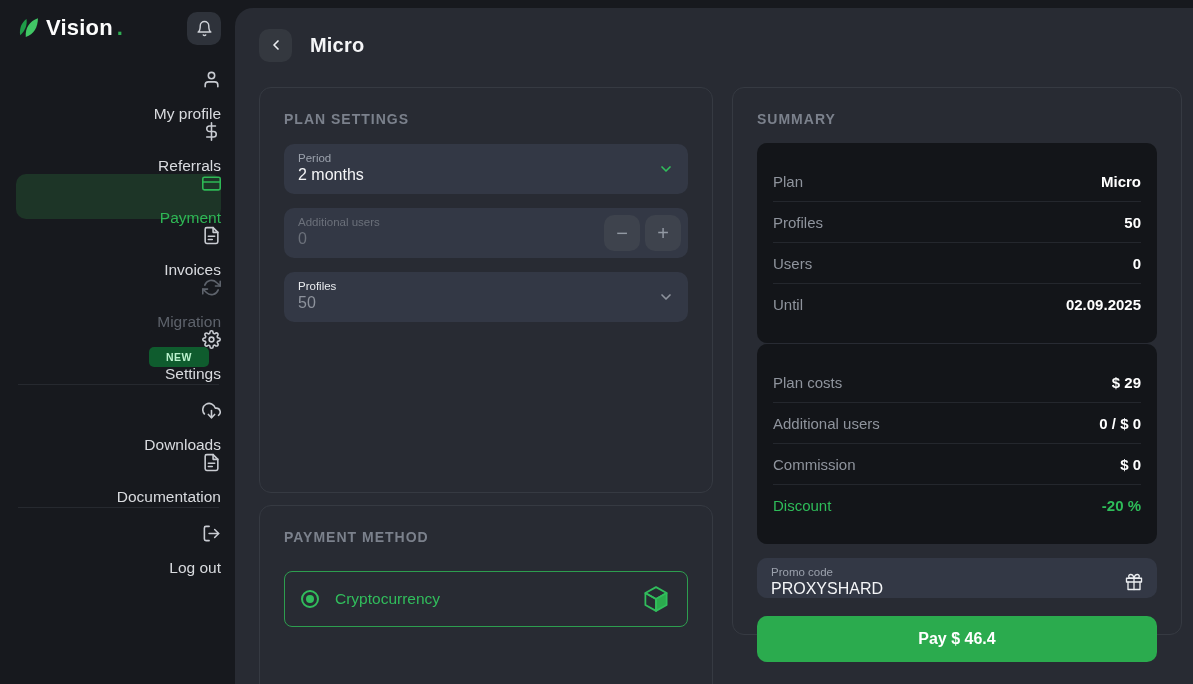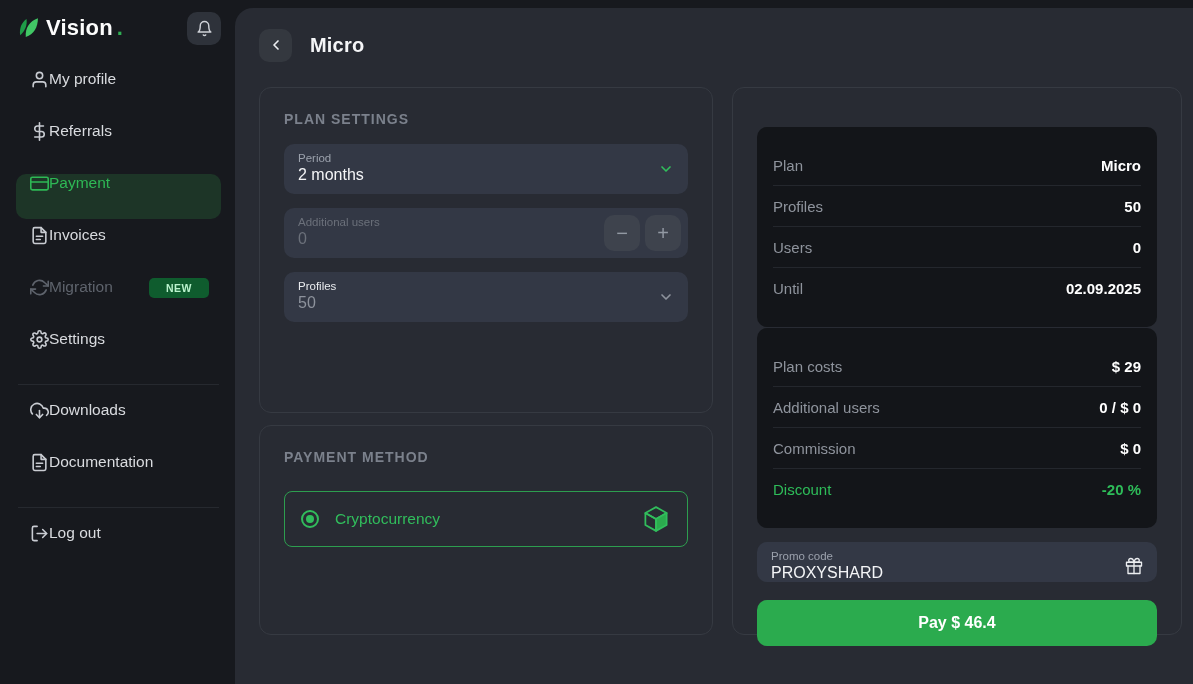--- a/index.html
+++ b/index.html
@@ -18,23 +18,23 @@
   .logo-row { display:flex; align-items:center; justify-content:space-between; height:40px; }
   .logo { display:flex; align-items:flex-end; gap:4px; }
   .logo-text { font-size:22px; font-weight:bold; letter-spacing:.2px; color:#fdfdfd; }
   .logo-dot { color:#2fae53; font-size:22px; font-weight:bold; }
   .bell-btn {
     width:34px; height:33px; background:#2e323a; border-radius:10px;
     display:flex; align-items:center; justify-content:center; cursor:pointer;
   }
   .nav { margin-top:22px; }
   .nav-item {
-    display:flex; align-items:flex-start; gap:0;
+    display:flex; align-items:flex-end; gap:16px;
     height:45px; padding-left:14px; margin-bottom:7px;
-    border-radius:10px; font-size:15.5px; color:#d9dbdf; cursor:pointer;
+    border-radius:10px; font-size:15.5px; color:#d9dbdf; cursor:pointer;flex-direction:column;
   }
   .nav-item svg { flex:0 0 auto; }
   .nav-item.active { background:#1d3527; color:#2eb855; }
   .nav-item.dimmed { color:#5e636c; }
   .badge-new {
     margin-left:auto; margin-right:12px;
     background:#0f5c2e; color:#baf2cd;
     font-size:10.5px; font-weight:bold; letter-spacing:.5px;
     padding:4px 17px; border-radius:5px;
   }
@@ -54,21 +54,21 @@
   .content { display:flex; gap:19px; margin-top:25px; }
   .col-left { width:454px; }
   .col-right { width:450px; }
   .card {
     border:1px solid #363a42; border-radius:12px;
     padding:23px 24px; background:#282b33;
   }
   .card-title {
     font-size:14px; font-weight:bold; letter-spacing:1px; color:#7b818c;
   }
-  #plan-card { height:326px; }
+  #plan-card { height:406px; }
   #method-card { height:210px; margin-top:12px; }
   #summary-card { height:548px; }
   
   .field {
     position:relative; background:#333845; border-radius:10px;
     height:50px; padding:8px 44px 8px 14px; margin-top:14px; cursor:pointer;
   }
   .field:first-of-type { margin-top:17px; }
   .field-label { display:block; font-size:11.5px; color:#9ba1ac; margin-bottom:2px; }
   .field-value { display:block; font-size:16px; color:#f4f5f7; }
@@ -313,20 +313,21 @@
               <path d="M12 12 L20.5 7.25 L20.5 16.75 L12 21.5 Z" fill="#2bab4e" stroke="#31bd5c" stroke-width="1.4" stroke-linejoin="round"></path>
               <path d="M3.5 7.25 L12 12 L12 21.5 L3.5 16.75 Z" fill="none" stroke="#31bd5c" stroke-width="1.4" stroke-linejoin="round"></path>
             </svg>
           </span>
         </div>
       </section>
     </div>
 
     <div class="col-right">
       <section class="card" id="summary-card">
+        <h2 class="card-title">SUMMARY</h2>
 
         <div class="summary-block">
           <div class="summary-row">
             <span class="summary-label">Plan</span>
             <span class="summary-value">Micro</span>
           </div>
           <div class="summary-row">
             <span class="summary-label">Profiles</span>
             <span class="summary-value">50</span>
           </div>

